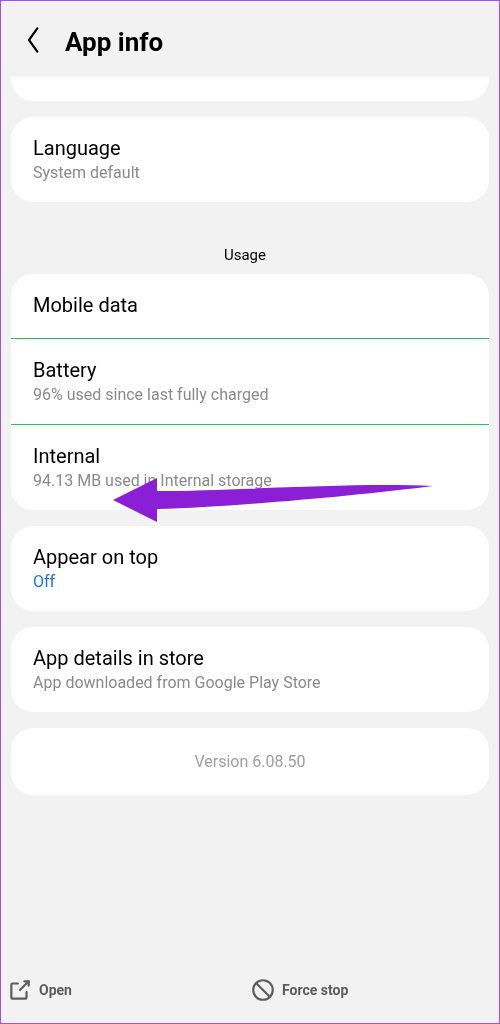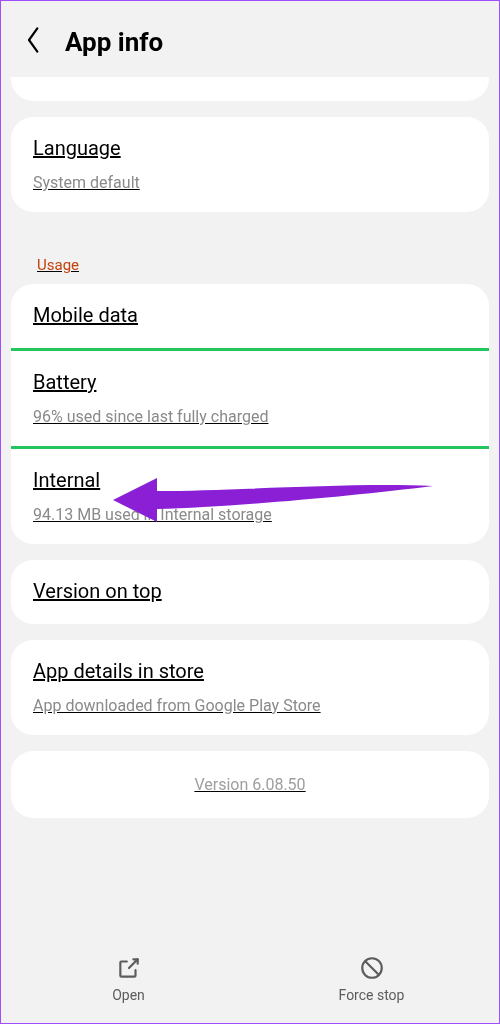--- a/index.html
+++ b/index.html
@@ -18,48 +18,49 @@
     
     .header{
       display:flex;
       padding:26px 20px 20px 20px;
       gap:18px;
     }
     .back-chevron{width:26px;height:26px;display:flex;align-items:center;justify-content:center;}
     .back-chevron svg{width:20px;height:30px;}
     .header-title{font-size:26px;font-weight:700;color:#000;}
     
-    .content{flex:1;overflow:hidden;text-decoration:underline;}
+    .content{flex:1;overflow:hidden;}
 
     
     .card{
       background:#fff;
       border-radius:22px;
       margin:0 10px;
       overflow:hidden;
     }
     .card + .section-label{margin-top:22px;}
     .card-peek-top{
       border-top-left-radius:0;border-top-right-radius:0;
       border-bottom-left-radius:22px;border-bottom-right-radius:22px;
       height:24px;
       margin-bottom:0;
     }
     .section-label{
       font-size:15px;
-      color:#c2410c;
-      padding:22px 28px 10px 36px;
+      color:#000000;
+      padding:22px 28px 10px 18px;
+      text-align:center;
     }
     .row{
       padding:18px 22px 20px 22px;
       position:relative;
     }
-    .row + .row{border-top:3px solid #22c55e;}
+    .row + .row{border-top:1px solid #22c55e;}
     .row-title{font-size:20px;color:#000;line-height:1.3;}
-    .row-sub{font-size:16px;color:#8a8a8a;margin-top:12px;}
+    .row-sub{font-size:16px;color:#8a8a8a;margin-top:2px;}
     .row-sub.blue{color:#1b73e8;}
     .version-text{font-size:16px;color:#9e9e9e;padding:24px 22px;text-align:center;}
     .spacer{height:16px;}
 
     
     .arrow-annot{
       position:absolute;
       left:112px;top:473px;
       width:320px;height:52px;
       pointer-events:none;
@@ -69,22 +70,23 @@
     
     .bottom-bar{
       display:flex;
       justify-content:space-around;
       align-items:center;
       padding:12px 6px 20px 6px;
       background:#f2f2f2;
     }
     .bottom-item{
       flex:1;
-      display:flex;flex-direction:column;align-items:center;gap:6px;
+      display:flex;flex-direction:row;align-items:center;gap:6px;
       color:#5c5c5c;
+      font-weight:bold;
     }
     .bottom-item .ic{width:26px;height:26px;display:flex;align-items:center;justify-content:center;}
     .bottom-item svg{stroke:#5c5c5c;}
     .bottom-label{font-size:14px;color:#5c5c5c;}
 
   </style>
 </head>
 <body>
 
 <div class="screen">
@@ -124,21 +126,22 @@
       <div class="row">
         <div class="row-title">Internal</div>
         <div class="row-sub">94.13 MB used in Internal storage</div>
       </div>
     </div>
 
     <div class="spacer"></div>
 
     <div class="card">
       <div class="row">
-        <div class="row-title">Version on top</div>
+        <div class="row-title">Appear on top</div>
+        <div class="row-sub blue">Off</div>
       </div>
     </div>
 
     <div class="spacer"></div>
 
     <div class="card">
       <div class="row">
         <div class="row-title">App details in store</div>
         <div class="row-sub">App downloaded from Google Play Store</div>
       </div>

